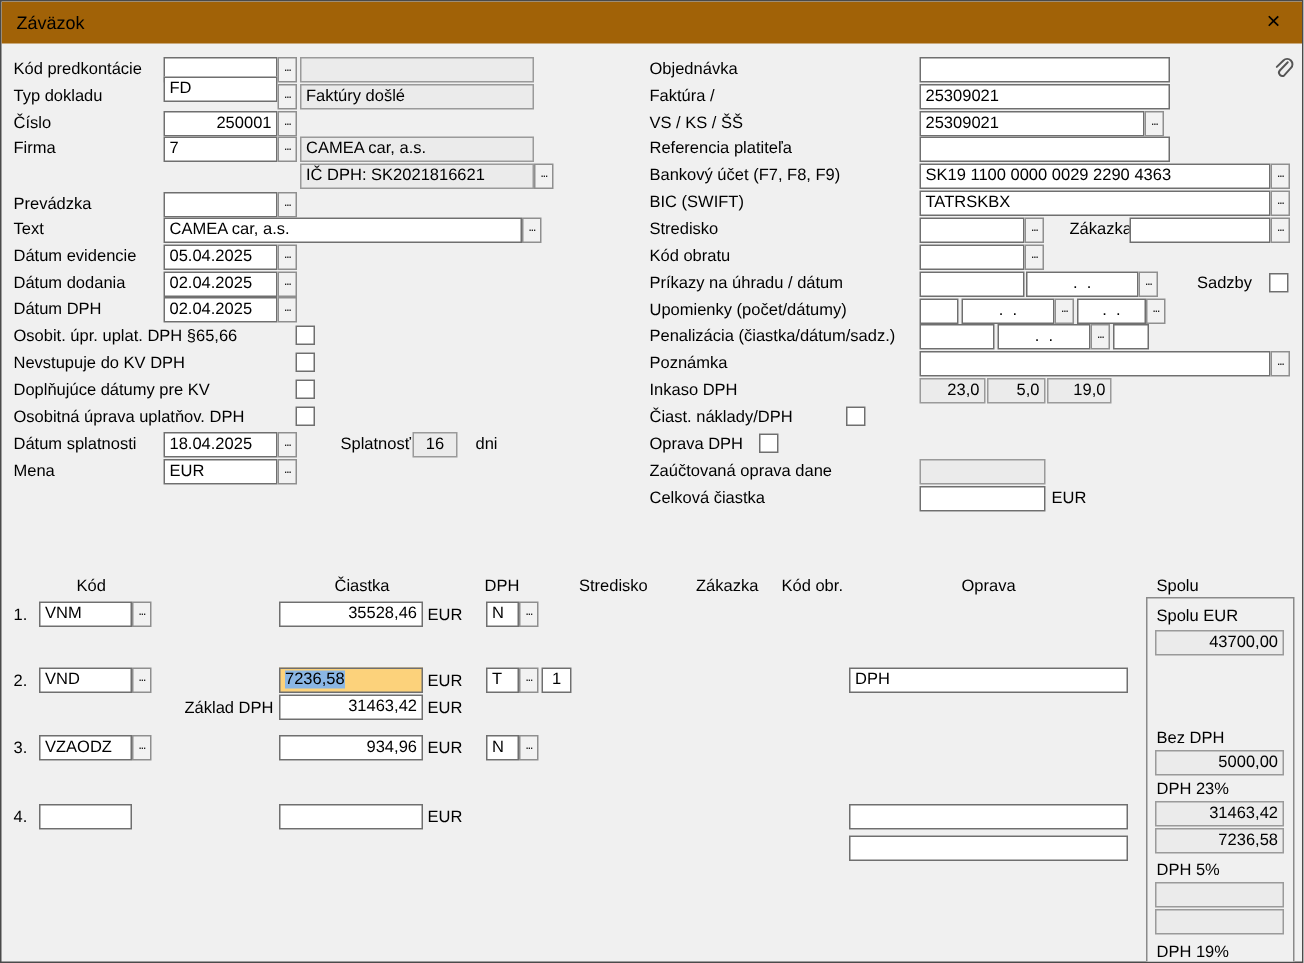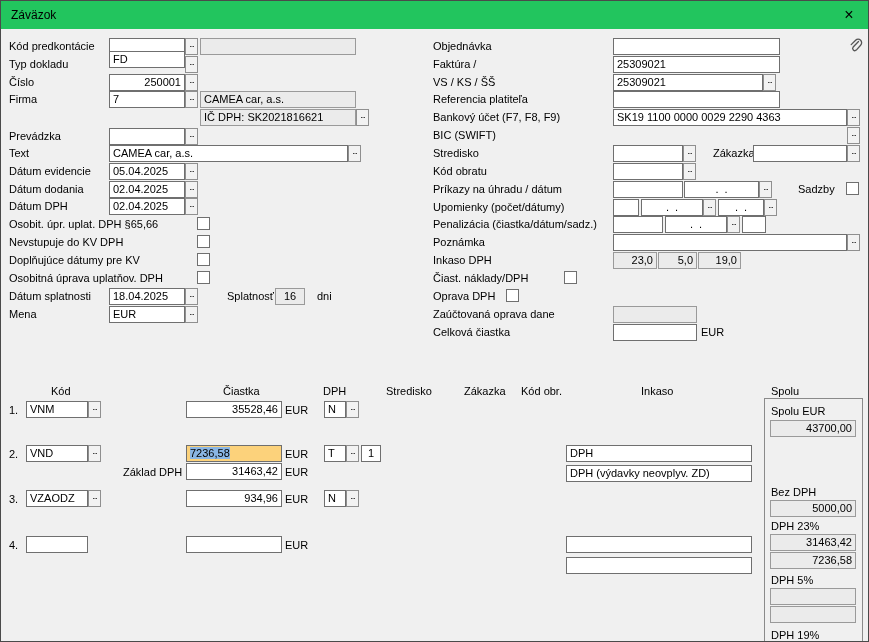--- a/index.html
+++ b/index.html
@@ -1,19 +1,19 @@
 <!DOCTYPE html>
 <html><head>
 <meta charset="utf-8">
 <style>
   html,body{margin:0;padding:0;background:#c8c8c8;}
   .window{position:relative;width:869px;height:642px;background:#f0f0f0;
     font-family:"Liberation Sans",sans-serif;font-size:11px;color:#000;
     border:1px solid #4a4a4a;box-sizing:border-box;overflow:hidden;}
-  .titlebar{position:absolute;left:0;top:0;width:100%;height:28px;background:#22c55e;}
+  .titlebar{position:absolute;left:0;top:0;width:100%;height:28px;background:#a16207;}
   .title{position:absolute;left:10px;top:7px;font-size:12px;}
   .closebtn{position:absolute;left:836px;top:4px;width:24px;height:20px;text-align:center;
     font-size:16px;line-height:20px;cursor:default;}
   .lbl{position:absolute;white-space:nowrap;line-height:13px;}
   .fld{position:absolute;height:17px;box-sizing:border-box;background:#ffffff;
     border:1px solid #6f6f6f;padding:0 3px;line-height:15px;white-space:pre;overflow:hidden;}
   .ro{background:#ebebeb;border-color:#9a9a9a;}
   .num{text-align:right;}
   .ctr{text-align:center;}
   .btn{position:absolute;width:13px;height:17px;box-sizing:border-box;background:#f2f2f2;
@@ -39,20 +39,21 @@
   </div>
 
   <div class="lbl" style="left:8px;top:39px">Kód predkontácie</div>
   <div class="fld" style="left:108px;top:37px;width:76px"></div>
   <div class="btn" style="left:184px;top:37px">...</div>
   <div class="fld ro" style="left:199px;top:37px;width:156px"></div>
 
   <div class="lbl" style="left:8px;top:57px">Typ dokladu</div>
   <div class="fld" style="left:108px;top:50px;width:76px">FD</div>
   <div class="btn" style="left:184px;top:55px">...</div>
+  <div class="fld ro" style="left:199px;top:55px;width:156px">Faktúry došlé</div>
 
   <div class="lbl" style="left:8px;top:75px">Číslo</div>
   <div class="fld num" style="left:108px;top:73px;width:76px">250001</div>
   <div class="btn" style="left:184px;top:73px">...</div>
 
   <div class="lbl" style="left:8px;top:92px">Firma</div>
   <div class="fld" style="left:108px;top:90px;width:76px">7</div>
   <div class="btn" style="left:184px;top:90px">...</div>
   <div class="fld ro" style="left:199px;top:90px;width:156px">CAMEA car, a.s.</div>
 
@@ -118,20 +119,21 @@
   <div class="btn" style="left:762px;top:73px">...</div>
 
   <div class="lbl" style="left:432px;top:92px">Referencia platiteľa</div>
   <div class="fld" style="left:612px;top:90px;width:167px"></div>
 
   <div class="lbl" style="left:432px;top:110px">Bankový účet (F7, F8, F9)</div>
   <div class="fld" style="left:612px;top:108px;width:234px">SK19 1100 0000 0029 2290 4363</div>
   <div class="btn" style="left:846px;top:108px">...</div>
 
   <div class="lbl" style="left:432px;top:128px">BIC (SWIFT)</div>
+  <div class="fld" style="left:612px;top:126px;width:234px">TATRSKBX</div>
   <div class="btn" style="left:846px;top:126px">...</div>
 
   <div class="lbl" style="left:432px;top:146px">Stredisko</div>
   <div class="fld" style="left:612px;top:144px;width:70px"></div>
   <div class="btn" style="left:682px;top:144px">...</div>
   <div class="lbl" style="left:712px;top:146px">Zákazka</div>
   <div class="fld" style="left:752px;top:144px;width:94px"></div>
   <div class="btn" style="left:846px;top:144px">...</div>
 
   <div class="lbl" style="left:432px;top:164px">Kód obratu</div>
@@ -179,21 +181,21 @@
   <div class="lbl" style="left:432px;top:325px">Celková čiastka</div>
   <div class="fld" style="left:612px;top:323px;width:84px"></div>
   <div class="lbl" style="left:700px;top:325px">EUR</div>
 
   <div class="hdr" style="left:50px;top:384px">Kód</div>
   <div class="hdr" style="left:222px;top:384px">Čiastka</div>
   <div class="hdr" style="left:322px;top:384px">DPH</div>
   <div class="hdr" style="left:385px;top:384px">Stredisko</div>
   <div class="hdr" style="left:463px;top:384px">Zákazka</div>
   <div class="hdr" style="left:520px;top:384px">Kód obr.</div>
-  <div class="hdr" style="left:640px;top:384px">Inkaso</div>
+  <div class="hdr" style="left:640px;top:384px">Oprava</div>
   <div class="hdr" style="left:770px;top:384px">Spolu</div>
 
   <div class="lbl" style="left:8px;top:403px">1.</div>
   <div class="fld" style="left:25px;top:400px;width:62px">VNM</div>
   <div class="btn" style="left:87px;top:400px">...</div>
   <div class="fld num" style="left:185px;top:400px;width:96px">35528,46</div>
   <div class="lbl" style="left:284px;top:403px">EUR</div>
   <div class="fld" style="left:323px;top:400px;width:22px">N</div>
   <div class="btn" style="left:345px;top:400px">...</div>
 
@@ -203,21 +205,20 @@
   <div class="fld hl" style="left:185px;top:444px;width:96px"><span class="sel">7236,58</span></div>
   <div class="lbl" style="left:284px;top:447px">EUR</div>
   <div class="fld" style="left:323px;top:444px;width:22px">T</div>
   <div class="btn" style="left:345px;top:444px">...</div>
   <div class="fld ctr" style="left:360px;top:444px;width:20px">1</div>
   <div class="fld" style="left:565px;top:444px;width:186px">DPH</div>
 
   <div class="lbl" style="left:122px;top:465px">Základ DPH</div>
   <div class="fld num" style="left:185px;top:462px;width:96px">31463,42</div>
   <div class="lbl" style="left:284px;top:465px">EUR</div>
-  <div class="fld" style="left:565px;top:464px;width:186px">DPH (výdavky neovplyv. ZD)</div>
 
   <div class="lbl" style="left:8px;top:492px">3.</div>
   <div class="fld" style="left:25px;top:489px;width:62px">VZAODZ</div>
   <div class="btn" style="left:87px;top:489px">...</div>
   <div class="fld num" style="left:185px;top:489px;width:96px">934,96</div>
   <div class="lbl" style="left:284px;top:492px">EUR</div>
   <div class="fld" style="left:323px;top:489px;width:22px">N</div>
   <div class="btn" style="left:345px;top:489px">...</div>
 
   <div class="lbl" style="left:8px;top:538px">4.</div>

